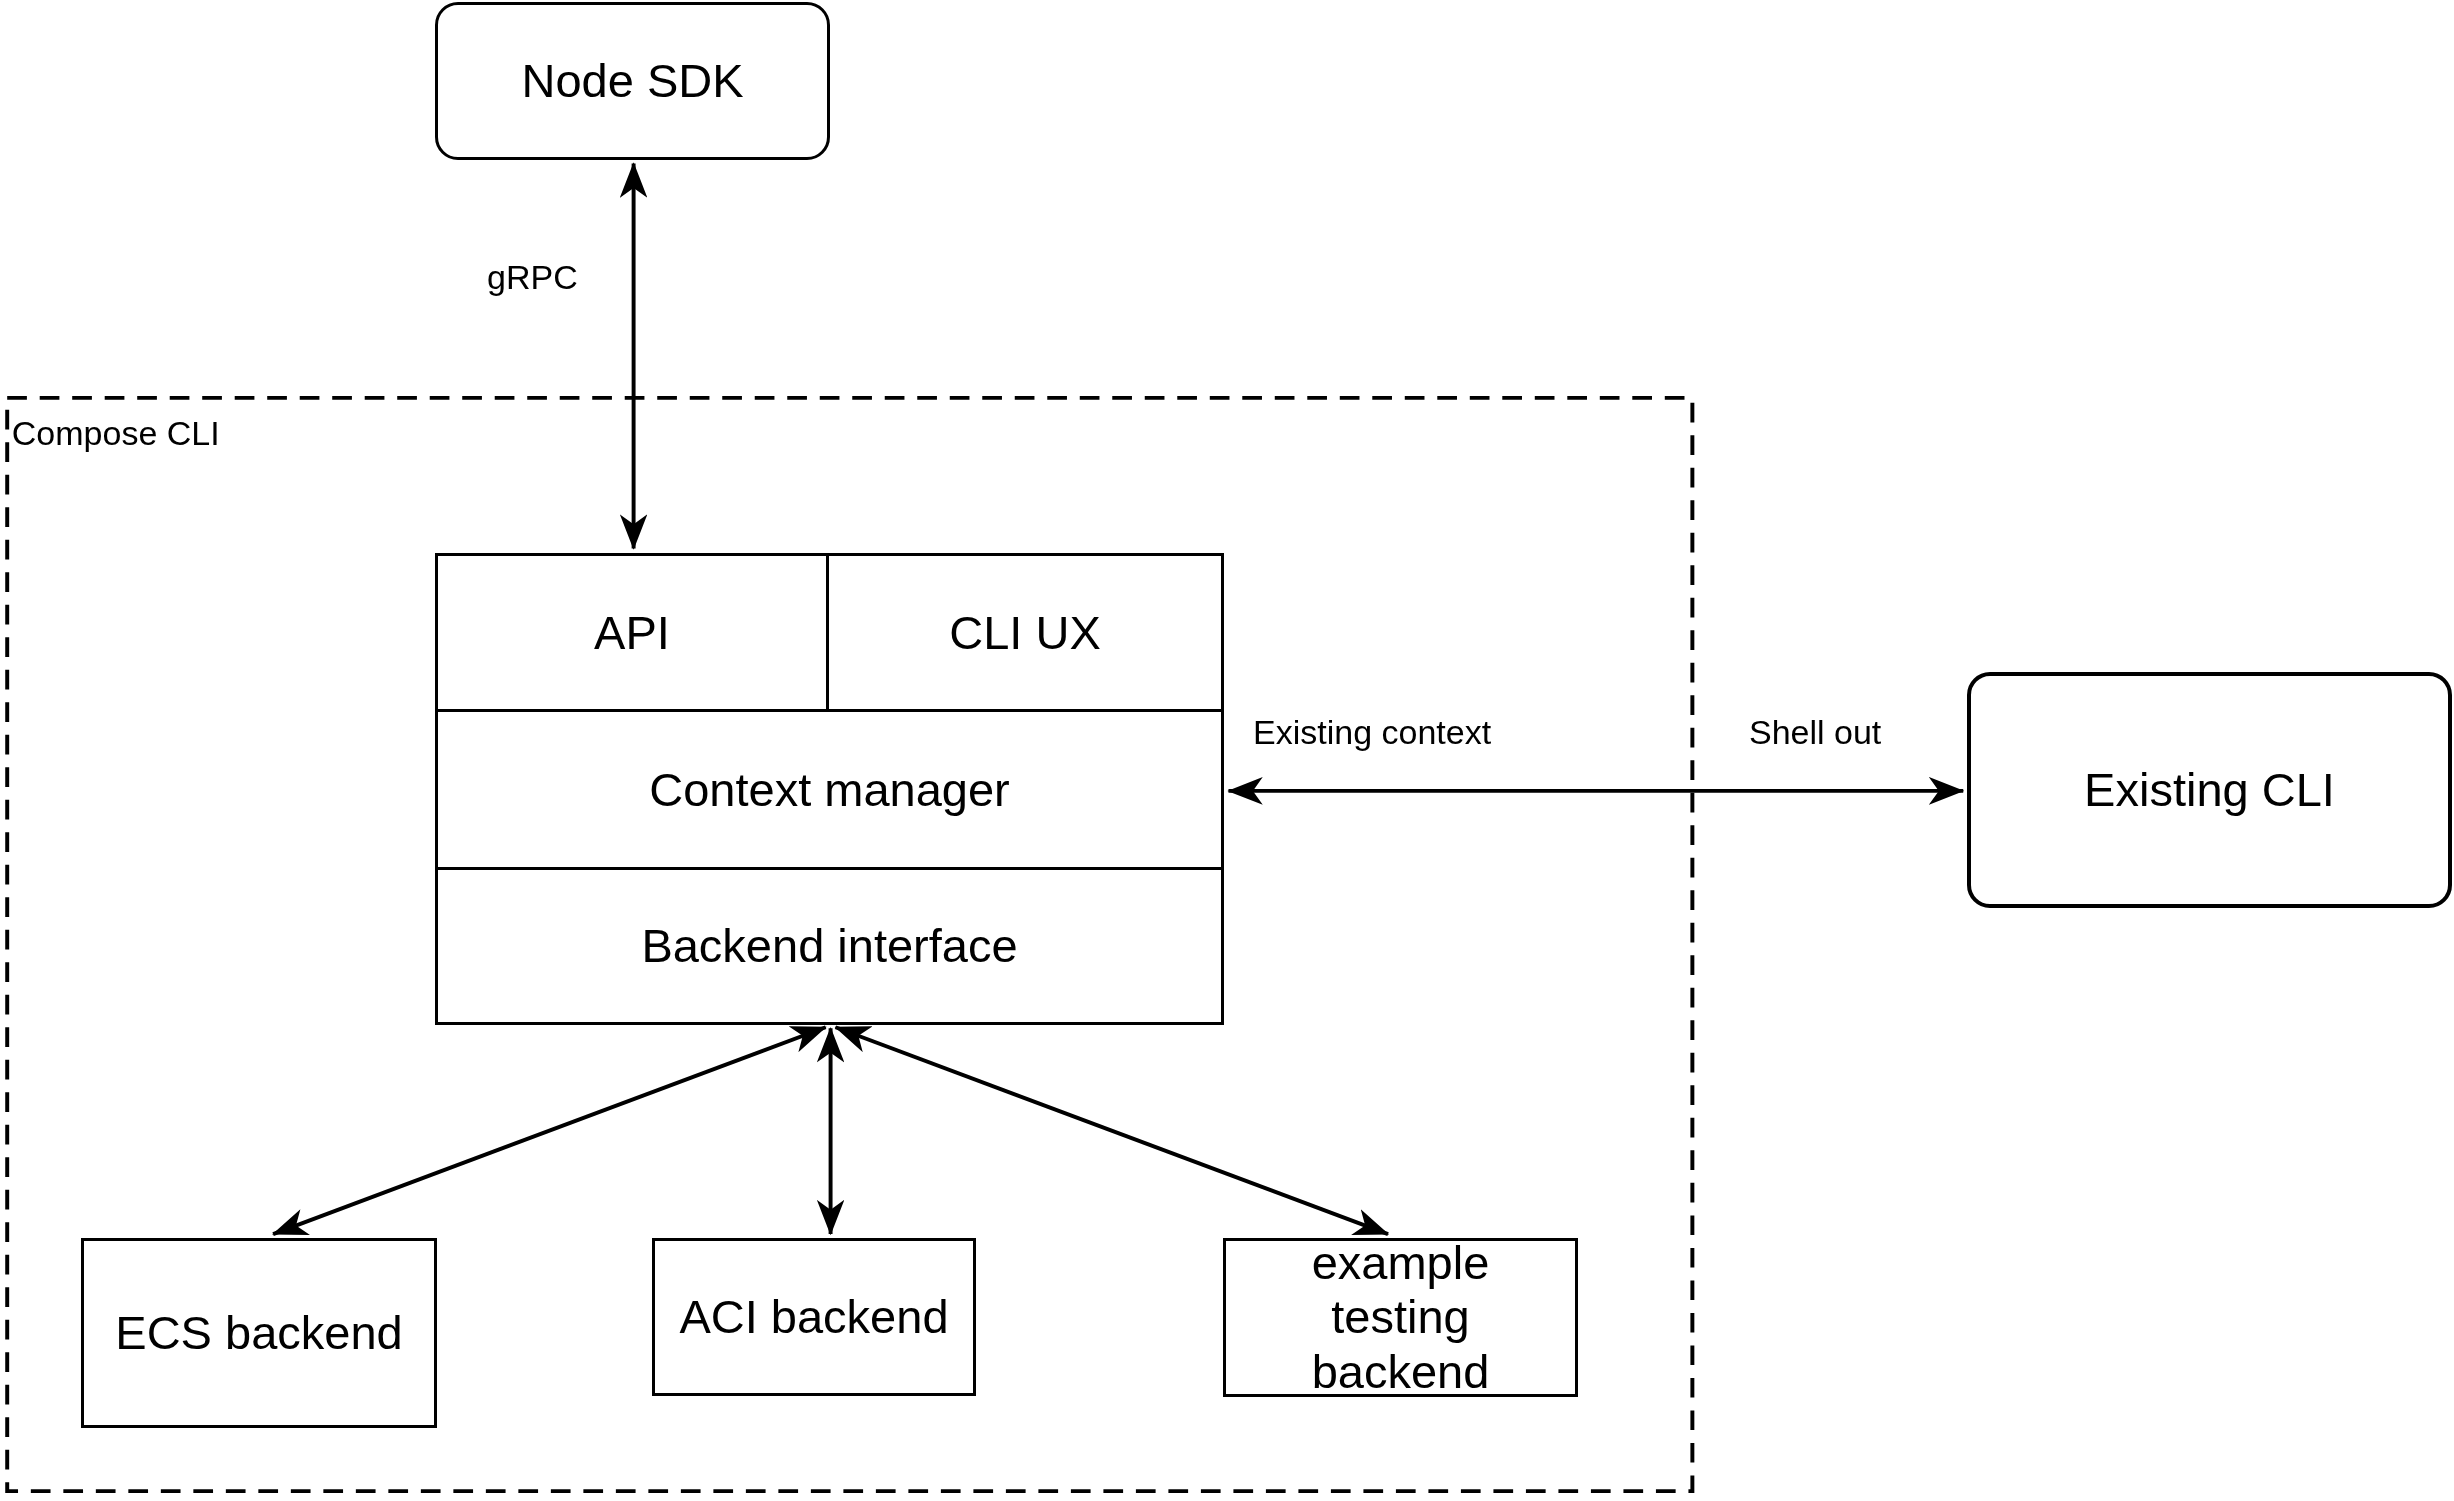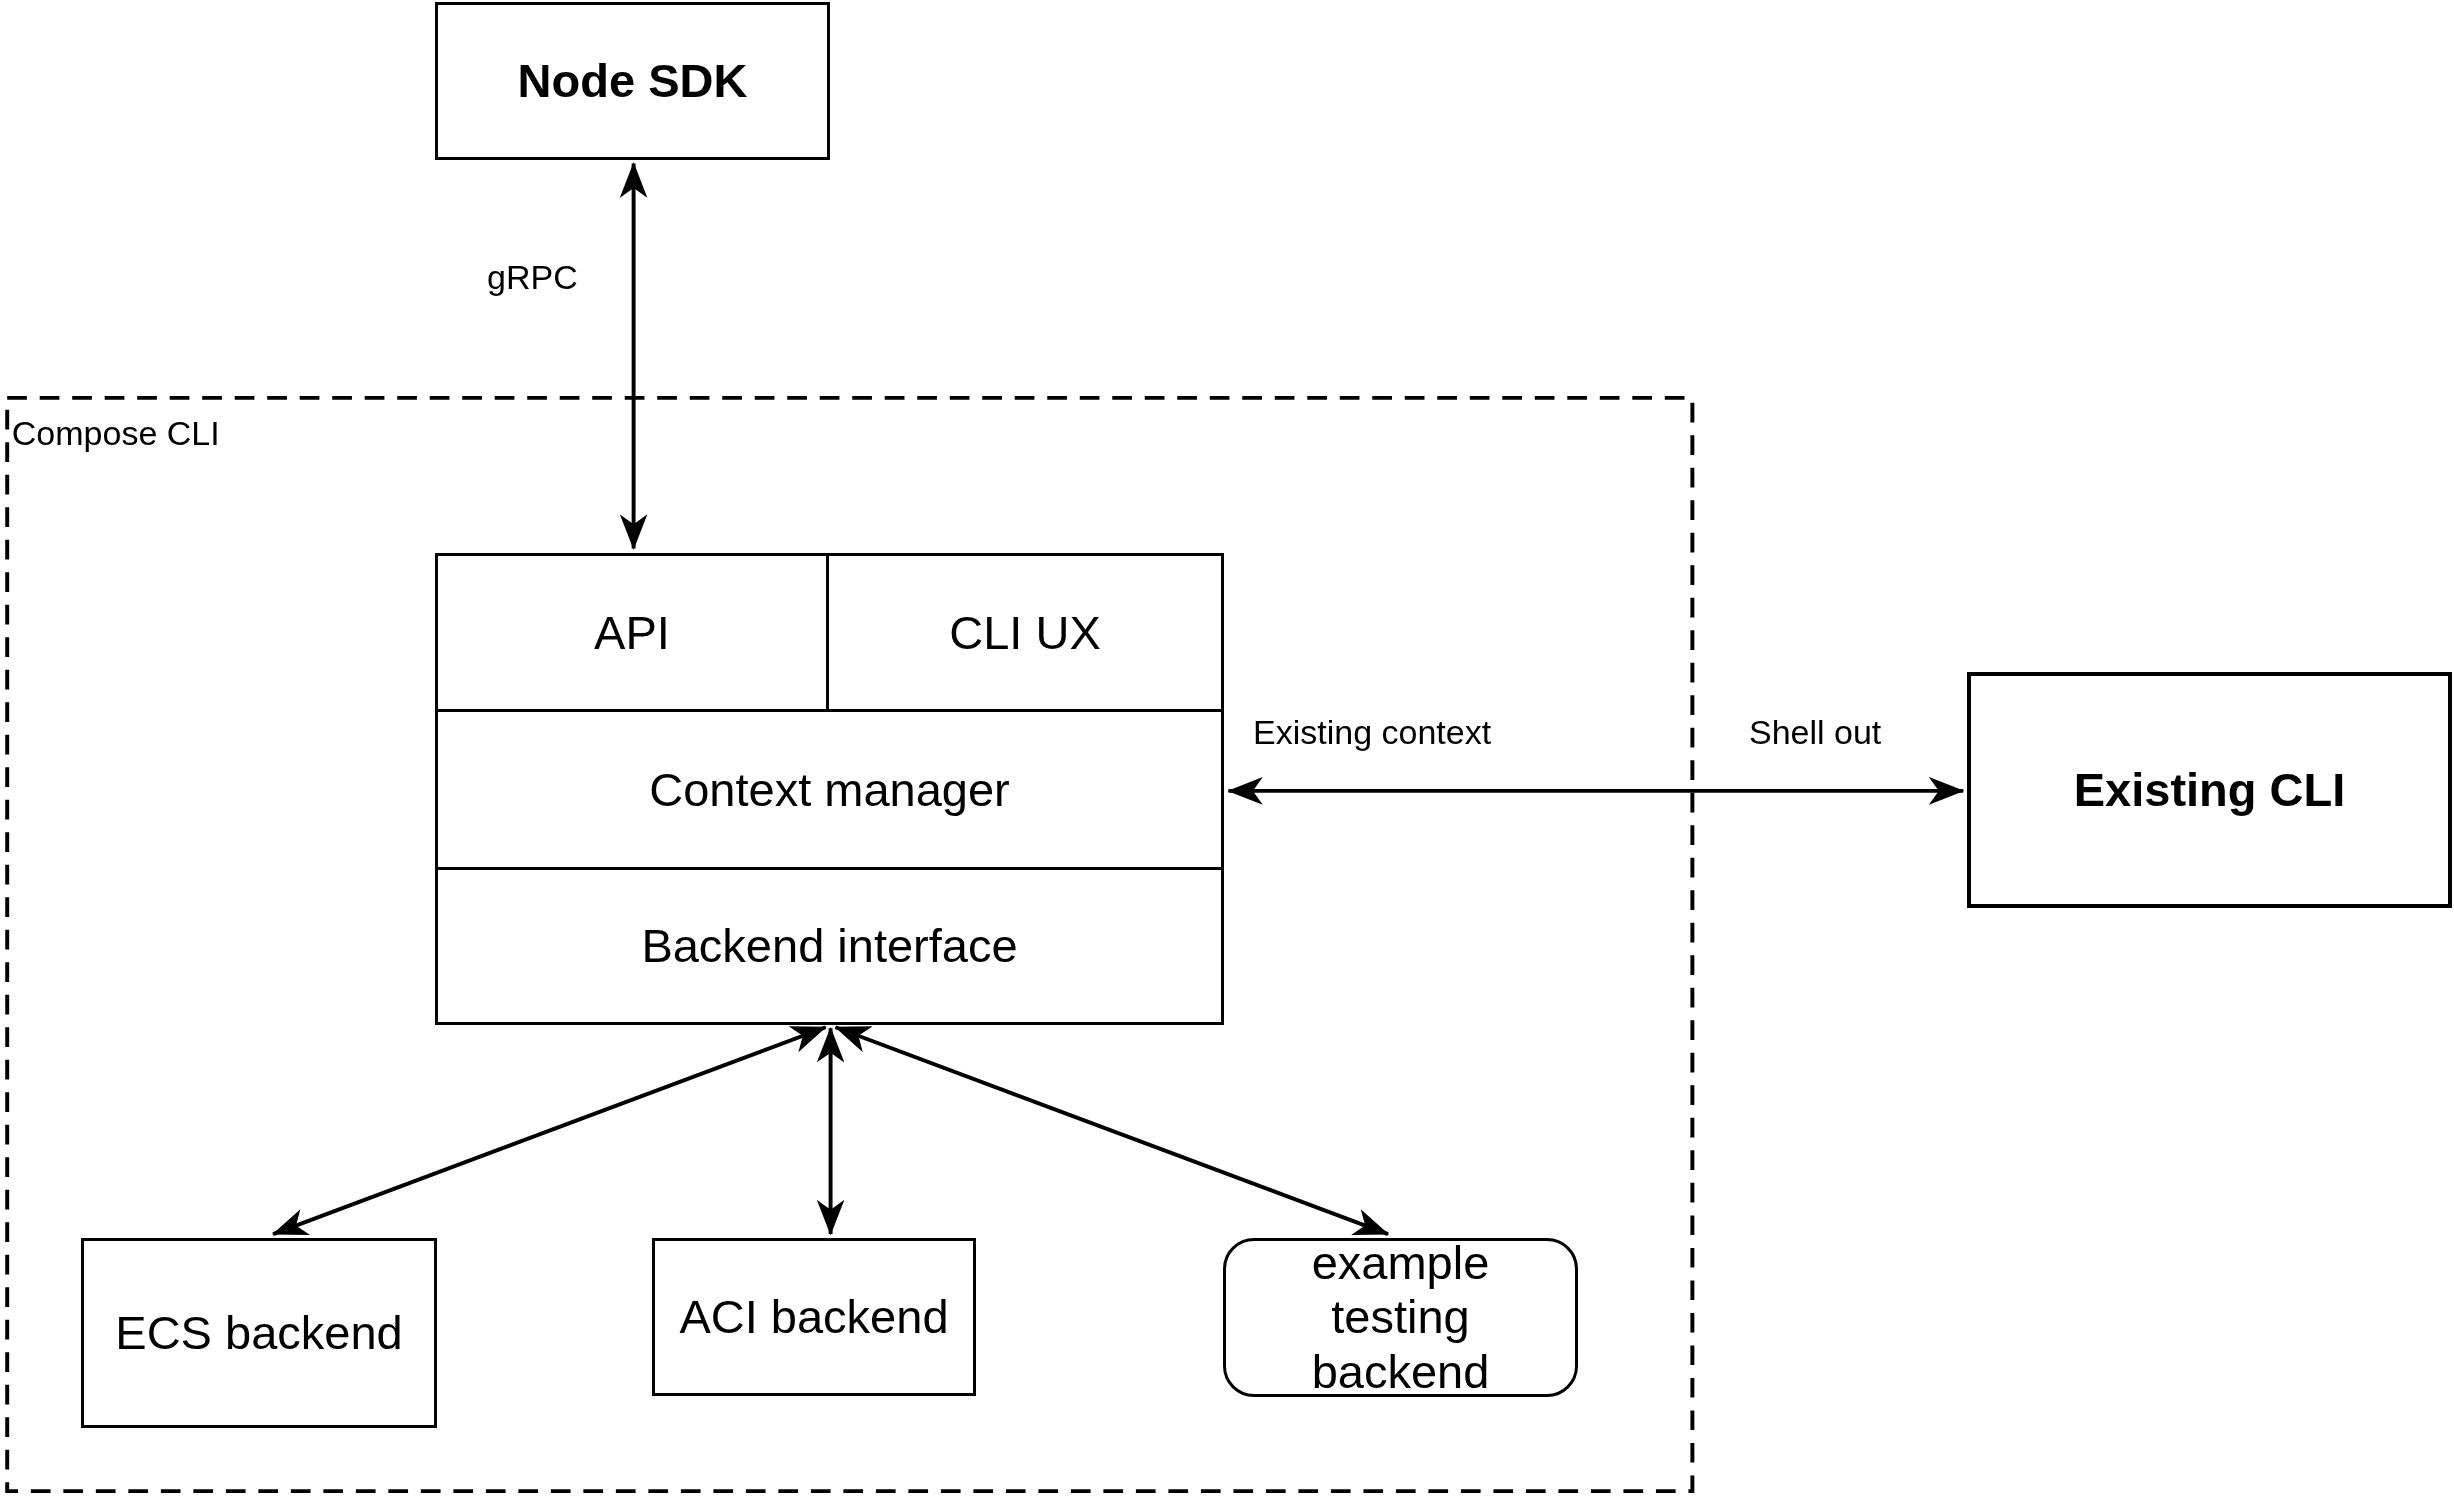--- a/index.html
+++ b/index.html
@@ -26,26 +26,26 @@
     background: #ffffff;
     border: 3.9px solid #000000;
     display: flex;
     align-items: center;
     justify-content: center;
     text-align: center;
     font-size: 47px;
     line-height: 1.15;
     color: #000000;
   }
-  .box.bold { font-weight: bold; }
+  .box.bold { font-weight: normal; border-radius: 23px; }
   .node-sdk       { left: 435px;  top: 2px;    width: 395px; height: 158px; }
   .existing-cli   { left: 1967px; top: 672px;  width: 485px; height: 236px; border-width: 4.9px; }
   .ecs-backend    { left: 81px;   top: 1238px; width: 356px; height: 190px; }
   .aci-backend    { left: 652px;  top: 1238px; width: 324px; height: 158px; }
-  .example-backend{ left: 1223px; top: 1238px; width: 355px; height: 159px; padding: 0 19.7px; border-radius: 31px; }
+  .example-backend{ left: 1223px; top: 1238px; width: 355px; height: 159px; padding: 0 19.7px; }
 
   .stack {
     position: absolute;
     left: 435px; top: 553px;
     width: 789px; height: 472px;
     box-sizing: border-box;
     background: #ffffff;
     border: 3.9px solid #000000;
     display: grid;
     grid-template-columns: 391px 1fr;

